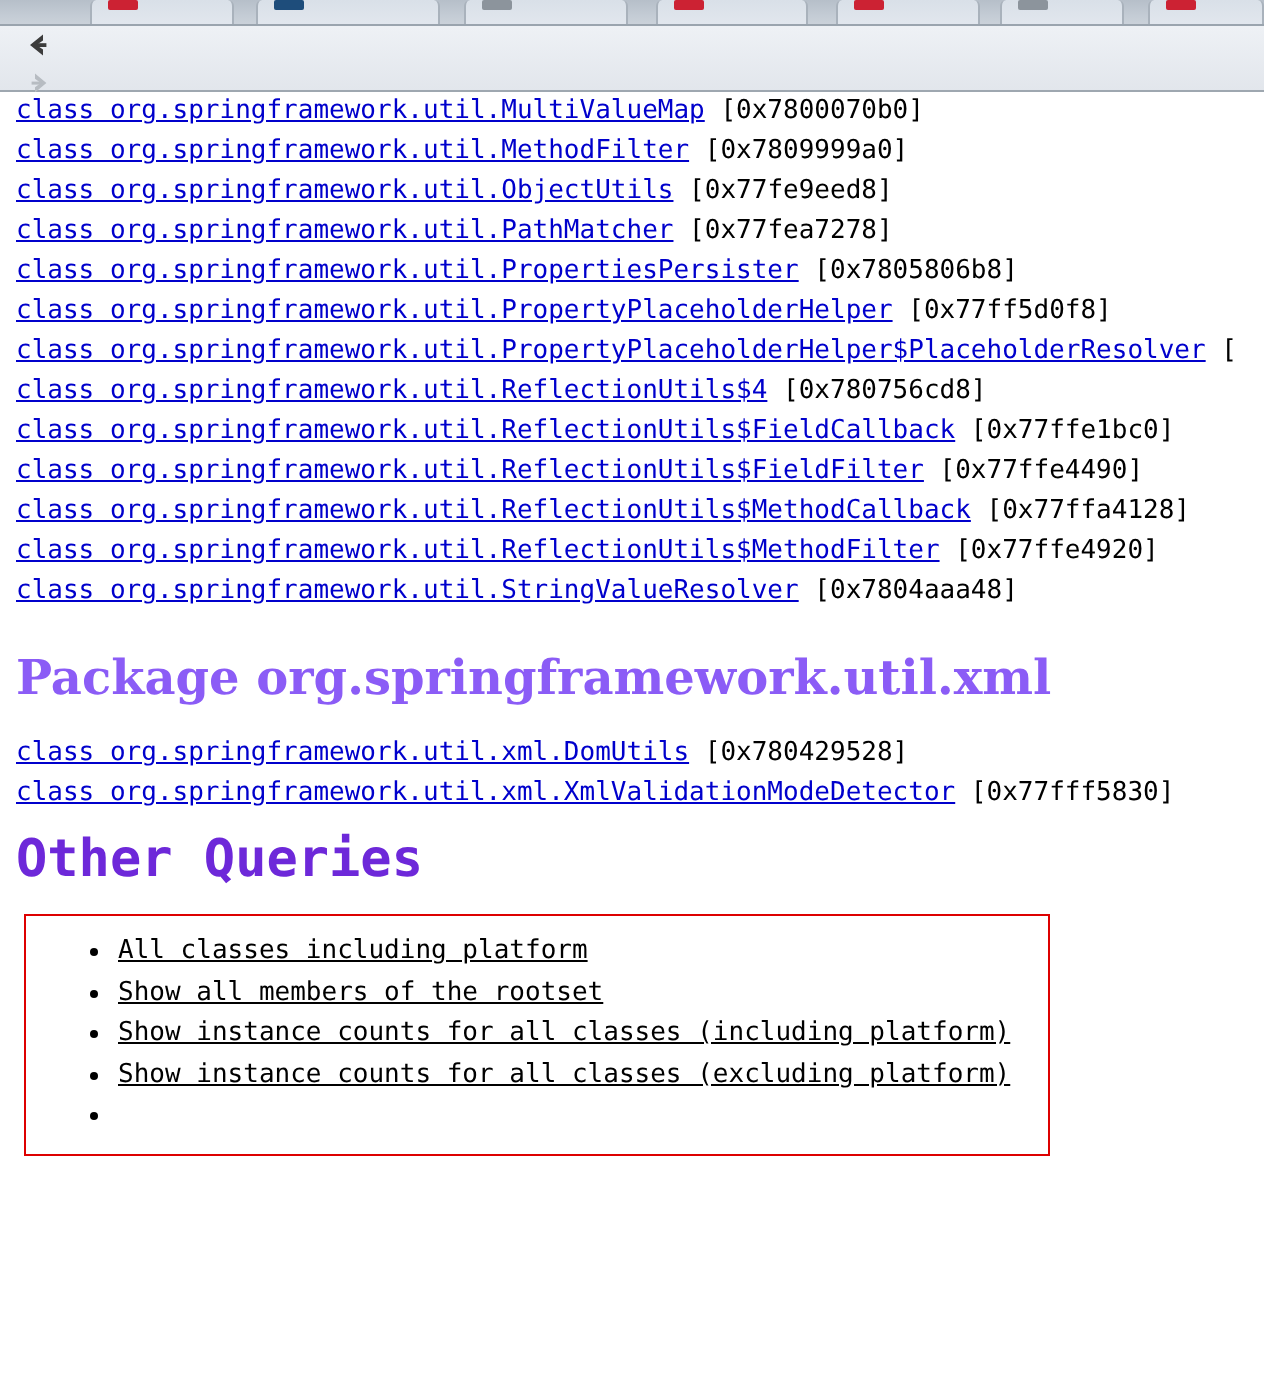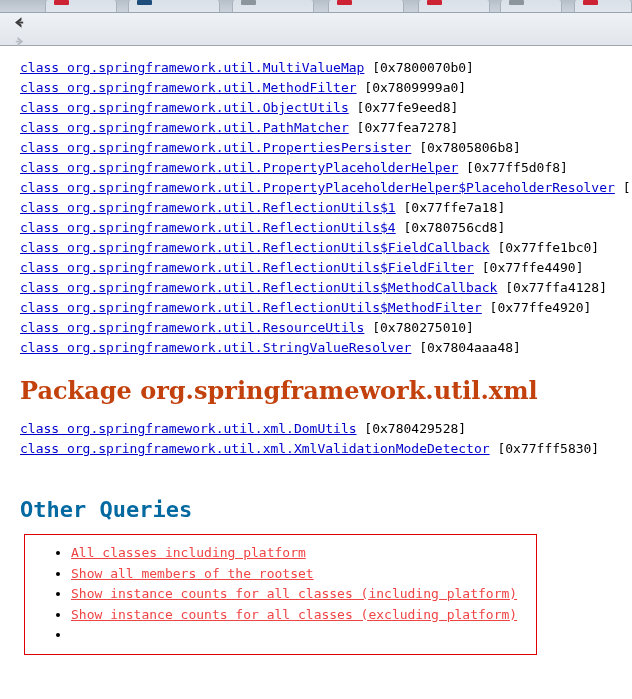--- a/index.html
+++ b/index.html
@@ -85,21 +85,21 @@
     font-family: "DejaVu Sans", sans-serif;
   }
   #url-port { color: #8d8d8d; }
 
   
   #page-content {
     width: 632px;
     height: 652px;
     background: #ffffff;
     overflow: hidden;
-    padding: 12px;
+    padding: 0;
     position: relative;
   }
 
   .class-line {
     white-space: nowrap;
     font-family: "DejaVu Sans Mono", monospace;
     font-size: 13px;
     line-height: 20px;
     padding-left: 8px;
     color: #000000;
@@ -110,34 +110,34 @@
   }
   .class-addr {
     color: #000000;
     font-family: "DejaVu Sans Mono", monospace;
   }
 
   .package-heading {
     font-family: "DejaVu Serif", serif;
     font-size: 24px;
     font-weight: bold;
-    color: #c2410c;
+    color: #8b5cf6;
     padding-left: 8px;
     margin: 18px 0 14px 0;
     letter-spacing: 0px;
     white-space: nowrap;
   }
 
   .other-heading {
     font-family: "DejaVu Sans Mono", monospace;
-    font-size: 22px;
+    font-size: 26px;
     font-weight: bold;
-    color: #0369a1;
+    color: #6d28d9;
     padding-left: 8px;
-    margin: 38px 0 12px 0;
+    margin: 8px 0 12px 0;
     white-space: nowrap;
   }
 
   #other-queries-box {
     margin-left: 12px;
     margin-right: 0;
     width: 513px;
     border: 1px solid #dd0000;
     padding: 8px 0 8px 0;
     background: #ffffff;
@@ -148,21 +148,21 @@
     list-style-type: disc;
   }
   #other-queries-list li {
     font-family: "DejaVu Sans Mono", monospace;
     font-size: 13px;
     line-height: 20.5px;
     color: #000000;
   }
   #other-queries-list li a,
   #other-queries-list li span.q-link {
-    color: #ef4444;
+    color: #000000;
     text-decoration: underline;
     white-space: nowrap;
     text-align: center;
   }
 </style>
 </head>
 <body>
 
 <div id="browser-chrome">
 
@@ -238,27 +238,25 @@
 <div id="page-content">
 
   <div id="class-list">
       <div class="class-line"><span class="class-link">class org.springframework.util.MultiValueMap</span><span class="class-addr"> [0x7800070b0]</span></div>
       <div class="class-line"><span class="class-link">class org.springframework.util.MethodFilter</span><span class="class-addr"> [0x7809999a0]</span></div>
       <div class="class-line"><span class="class-link">class org.springframework.util.ObjectUtils</span><span class="class-addr"> [0x77fe9eed8]</span></div>
       <div class="class-line"><span class="class-link">class org.springframework.util.PathMatcher</span><span class="class-addr"> [0x77fea7278]</span></div>
       <div class="class-line"><span class="class-link">class org.springframework.util.PropertiesPersister</span><span class="class-addr"> [0x7805806b8]</span></div>
       <div class="class-line"><span class="class-link">class org.springframework.util.PropertyPlaceholderHelper</span><span class="class-addr"> [0x77ff5d0f8]</span></div>
       <div class="class-line"><span class="class-link">class org.springframework.util.PropertyPlaceholderHelper$PlaceholderResolver</span><span class="class-addr"> [</span></div>
-      <div class="class-line"><span class="class-link">class org.springframework.util.ReflectionUtils$1</span><span class="class-addr"> [0x77ffe7a18]</span></div>
       <div class="class-line"><span class="class-link">class org.springframework.util.ReflectionUtils$4</span><span class="class-addr"> [0x780756cd8]</span></div>
       <div class="class-line"><span class="class-link">class org.springframework.util.ReflectionUtils$FieldCallback</span><span class="class-addr"> [0x77ffe1bc0]</span></div>
       <div class="class-line"><span class="class-link">class org.springframework.util.ReflectionUtils$FieldFilter</span><span class="class-addr"> [0x77ffe4490]</span></div>
       <div class="class-line"><span class="class-link">class org.springframework.util.ReflectionUtils$MethodCallback</span><span class="class-addr"> [0x77ffa4128]</span></div>
       <div class="class-line"><span class="class-link">class org.springframework.util.ReflectionUtils$MethodFilter</span><span class="class-addr"> [0x77ffe4920]</span></div>
-      <div class="class-line"><span class="class-link">class org.springframework.util.ResourceUtils</span><span class="class-addr"> [0x780275010]</span></div>
       <div class="class-line"><span class="class-link">class org.springframework.util.StringValueResolver</span><span class="class-addr"> [0x7804aaa48]</span></div>
     </div>
 
   <div class="package-heading">Package org.springframework.util.xml</div>
 
   <div id="xml-class-list">
       <div class="class-line"><span class="class-link">class org.springframework.util.xml.DomUtils</span><span class="class-addr"> [0x780429528]</span></div>
       <div class="class-line"><span class="class-link">class org.springframework.util.xml.XmlValidationModeDetector</span><span class="class-addr"> [0x77fff5830]</span></div>
     </div>
 

